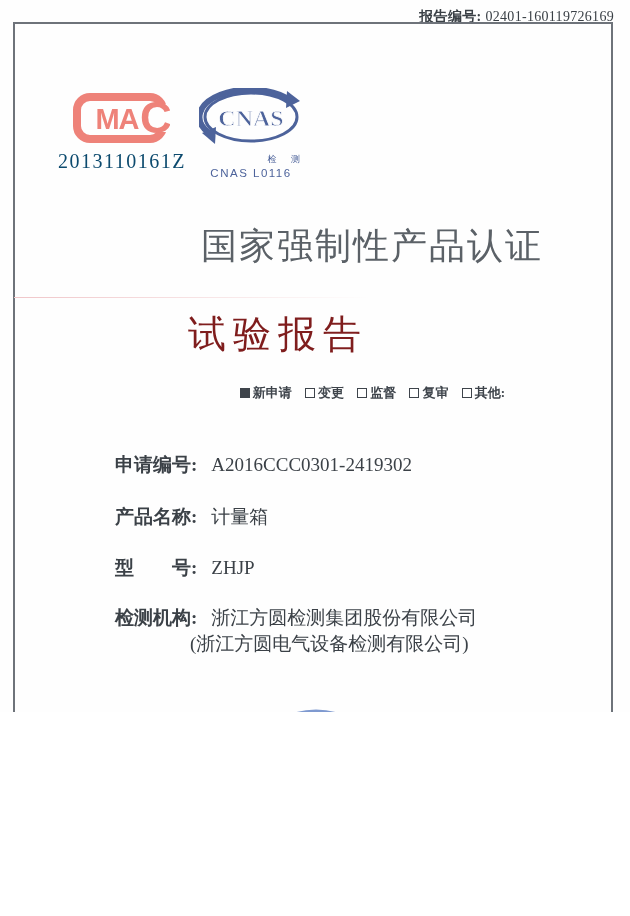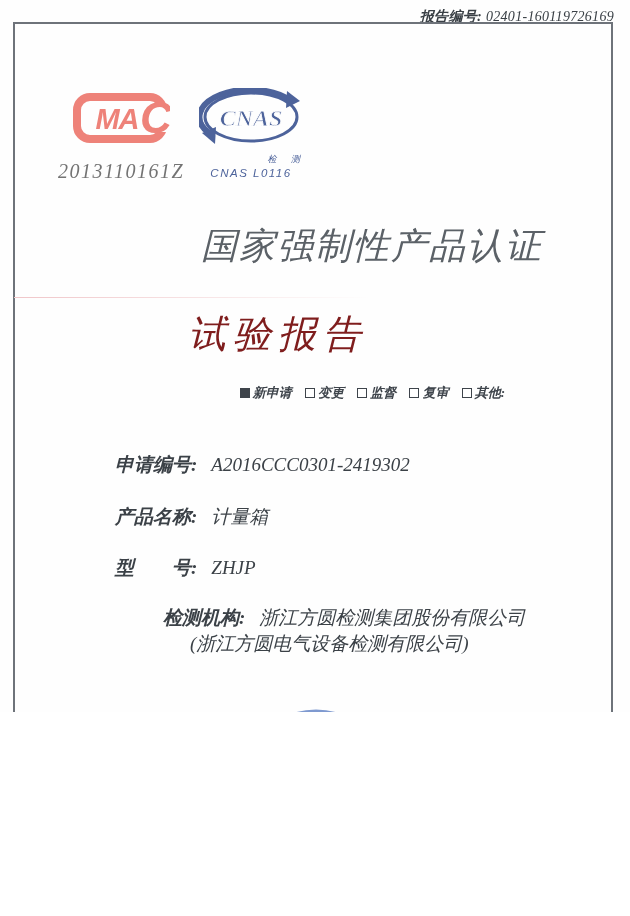--- a/index.html
+++ b/index.html
@@ -1,34 +1,34 @@
 <!DOCTYPE html>
 <html><head>
 <meta charset="utf-8">
 <style>
   html,body{margin:0;padding:0;background:#ffffff;}
   .page{
     position:relative;width:630px;height:712px;background:#fefefe;
-    font-family:"Liberation Serif","DejaVu Serif",serif;color:#3c4248;overflow:hidden;font-style:italic;
+    font-family:"Liberation Serif","DejaVu Serif",serif;color:#3c4248;overflow:hidden;
   }
   
   .report-no{
     position:absolute;top:8px;right:16px;font-size:14px;color:#3a4046;
     font-family:"Liberation Serif","DejaVu Serif",serif;letter-spacing:.3px;
   }
   .report-no .lbl{font-weight:600;margin-right:4px;}
   
   .frame{
     position:absolute;left:13px;top:22px;width:600px;height:885px;
     border:2px solid #6e737a;box-sizing:border-box;
   }
   
   .cma-block{position:absolute;left:58px;top:92px;width:124px;text-align:center;}
   .cma-number{
-    margin-top:12px;font-size:20px;letter-spacing:1.5px;color:#737373;
+    margin-top:2px;font-size:20px;letter-spacing:1.5px;color:#0c4a6e;
     font-family:"Liberation Serif","DejaVu Serif",serif;
   }
   
   .cnas-block{position:absolute;left:196px;top:88px;width:110px;text-align:center;color:#4d639b;}
   .cnas-sub{font-size:9px;letter-spacing:6px;margin-top:1px;font-family:"Liberation Sans","DejaVu Sans",sans-serif;text-align:right;}
   .cnas-code{font-size:11.5px;letter-spacing:1.5px;margin-top:1px;font-family:"Liberation Sans","DejaVu Sans",sans-serif;}
   
   .title-1{
     position:absolute;left:13px;top:222px;width:530px;text-align:right;
     font-size:36px;letter-spacing:2px;color:#5b6167;font-weight:500;white-space:nowrap;
@@ -52,21 +52,21 @@
     display:inline-block;width:10px;height:10px;border:1.5px solid #3e444b;
     box-sizing:border-box;margin-right:3px;vertical-align:-1px;background:#fff;
   }
   .opt.checked .opt-box{background:#3e444b;}
   
   .field-row{position:absolute;left:115px;white-space:nowrap;font-size:19px;color:#3b4147;}
   .field-row .f-label{font-weight:600;margin-right:14px;}
   .row-app{top:452px;}
   .row-product{top:504px;}
   .row-model{top:555px;}
-  .row-org{top:605px;margin-left:48px;}
+  .row-org{top:605px;}
   .row-org2{position:absolute;left:190px;top:631px;font-size:19px;color:#3b4147;white-space:nowrap;}
   
   .cqc-block{position:absolute;left:257px;top:707px;}
   svg text{font-family:"Liberation Sans","DejaVu Sans",sans-serif;}
   svg text.serif{font-family:"Liberation Serif","DejaVu Serif",serif;}
 </style>
 </head>
 <body>
 
 <div class="page">

